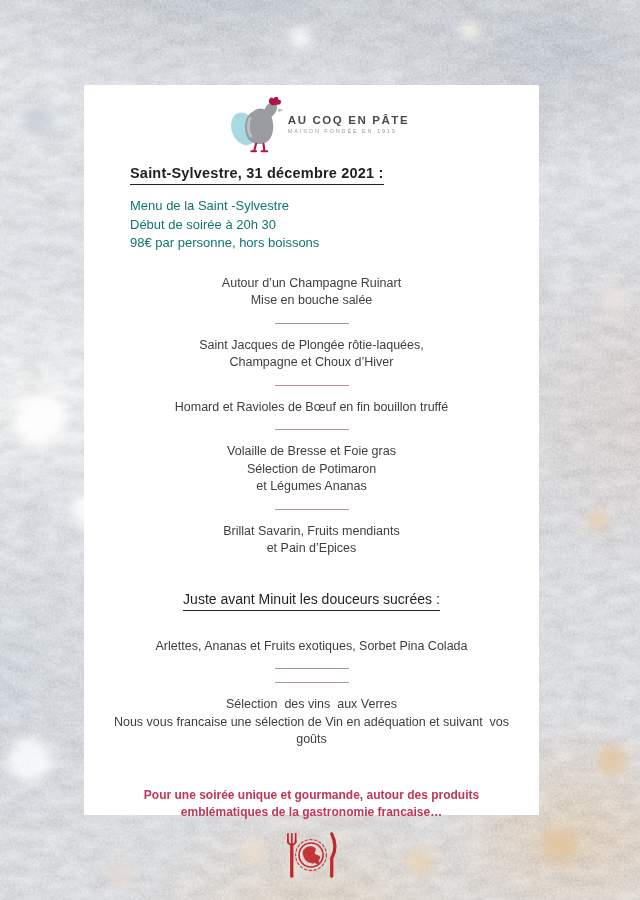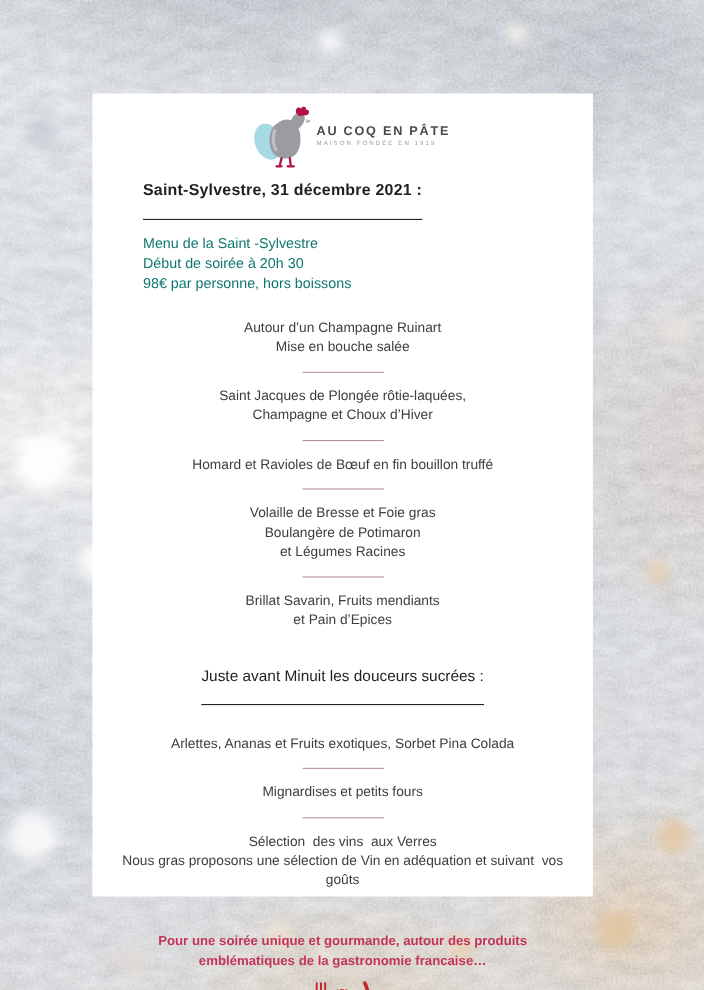--- a/index.html
+++ b/index.html
@@ -22,21 +22,21 @@
     background:#ffffff;z-index:2;box-sizing:border-box;
     padding:10px 16px 0 16px;color:#3e3e3e;
   }
   .logo{display:flex;align-items:center;justify-content:center;margin:2px 0 10px 14px;}
   .logo svg{flex:0 0 auto;}
   .logo-text{margin-left:4px;margin-top:-4px;}
   .brand{font-size:11.5px;font-weight:bold;letter-spacing:1.6px;color:#4a4a4a;}
   .tagline{font-size:5.5px;letter-spacing:1.9px;color:#9a9a9a;text-transform:uppercase;margin-top:2px;}
   .head-block{padding-left:30px;}
   h1{font-size:14.5px;font-weight:bold;color:#1f1f1f;margin:10px 0 12px 0;letter-spacing:.2px;}
-  .u{border-bottom:1.6px solid #242424;padding-bottom:18px;display:inline-block;}
+  .u{border-bottom:1.6px solid #242424;padding-bottom:3px;display:inline-block;}
   .info p{margin:0;font-size:13px;line-height:18.5px;color:#0f766e;}
   .courses{margin-top:22px;text-align:center;}
   .item{margin:0;font-size:12.5px;line-height:17.5px;color:#3e3e3e;white-space:pre-wrap;}
   .divider{width:74px;border:none;border-top:1.3px solid #b98f9d;margin:13px auto;}
   h2{text-align:center;font-size:14px;font-weight:normal;color:#1f1f1f;margin:33px 0 27px 0;}
   .closing{
     margin:38px auto 8px auto;max-width:452px;text-align:center;
     font-size:12px;font-weight:bold;line-height:17.5px;color:#c23558;
   }
   .climate{display:flex;justify-content:center;margin:6px 0 8px 0;}
@@ -108,36 +108,35 @@
   <section class="courses">
     <p class="item">Autour d’un Champagne Ruinart</p>
     <p class="item">Mise en bouche salée</p>
     <hr class="divider">
     <p class="item">Saint Jacques de Plongée rôtie-laquées,</p>
     <p class="item">Champagne et Choux d’Hiver</p>
     <hr class="divider">
     <p class="item">Homard et Ravioles de Bœuf en fin bouillon truffé</p>
     <hr class="divider">
     <p class="item">Volaille de Bresse et Foie gras</p>
-    <p class="item">Boulangère de Potimaron</p>
-    <p class="item">et Légumes Racines</p>
+    <p class="item">Sélection de Potimaron</p>
+    <p class="item">et Légumes Ananas</p>
     <hr class="divider">
     <p class="item">Brillat Savarin, Fruits mendiants</p>
     <p class="item">et Pain d’Epices</p>
   </section>
 
   <h2><span class="u">Juste avant Minuit les douceurs sucrées :</span></h2>
 
   <section class="courses" style="margin-top:0">
     <p class="item">Arlettes, Ananas et Fruits exotiques, Sorbet Pina Colada</p>
     <hr class="divider">
-    <p class="item">Mignardises et petits fours</p>
     <hr class="divider">
     <p class="item">Sélection  des vins  aux Verres</p>
-    <p class="item">Nous gras proposons une sélection de Vin en adéquation et suivant  vos goûts</p>
+    <p class="item">Nous vous francaise une sélection de Vin en adéquation et suivant  vos goûts</p>
   </section>
 
   <p class="closing">Pour une soirée unique et gourmande, autour des produits emblématiques de la gastronomie francaise…</p>
 
   <div class="climate">
     <svg width="62" height="52" viewBox="0 0 64 54" aria-hidden="true">
       <g stroke="#c1272d" fill="none" stroke-linecap="round">
         <path d="M7 4 v9 M11 4 v9 M15 4 v9" stroke-width="1.8"></path>
         <path d="M7 11 a4 4.5 0 0 0 8 0" stroke-width="1.8"></path>
         <path d="M11 15 v33" stroke-width="3.4"></path>

